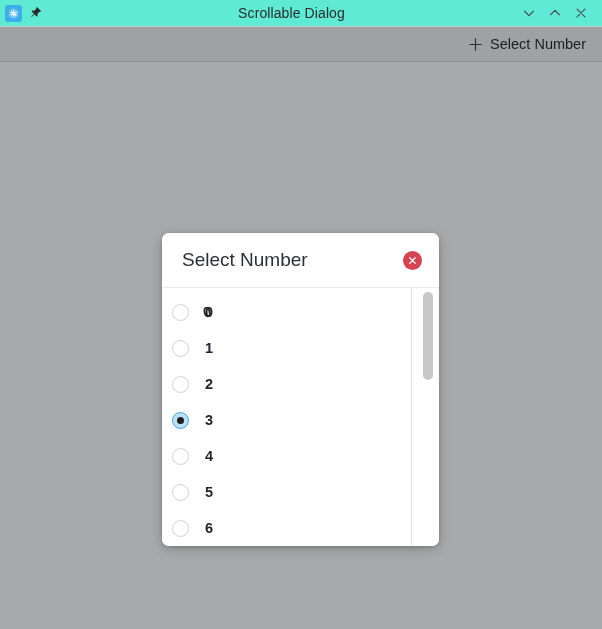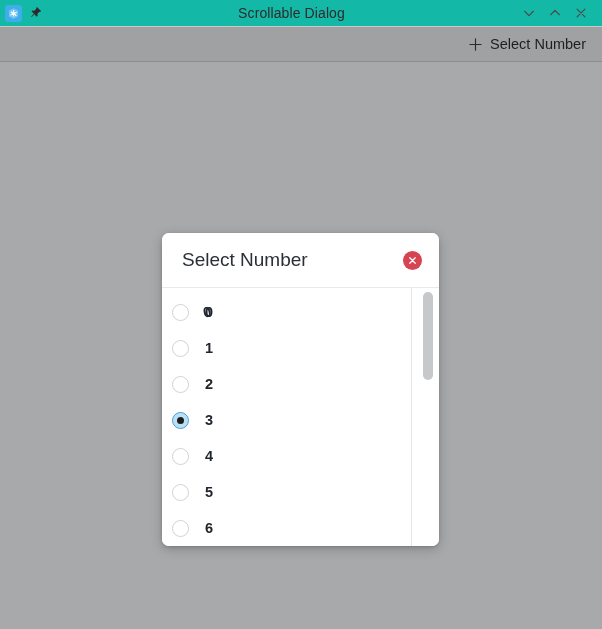--- a/index.html
+++ b/index.html
@@ -21,21 +21,21 @@
     height: 629px;
     background: #a8a9ab;
   }
 
   
   .titlebar {
     position: absolute;
     left: 0; top: 0;
     width: 602px;
     height: 27px;
-    background: #14b8a6;
+    background: #5eead4;
     border-bottom: 1px solid #c8c8c8;
     display: flex;
     align-items: center;
     box-sizing: border-box;
   }
   .tb-left {
     display: flex;
     align-items: center;
     gap: 6px;
     padding-left: 5px;

